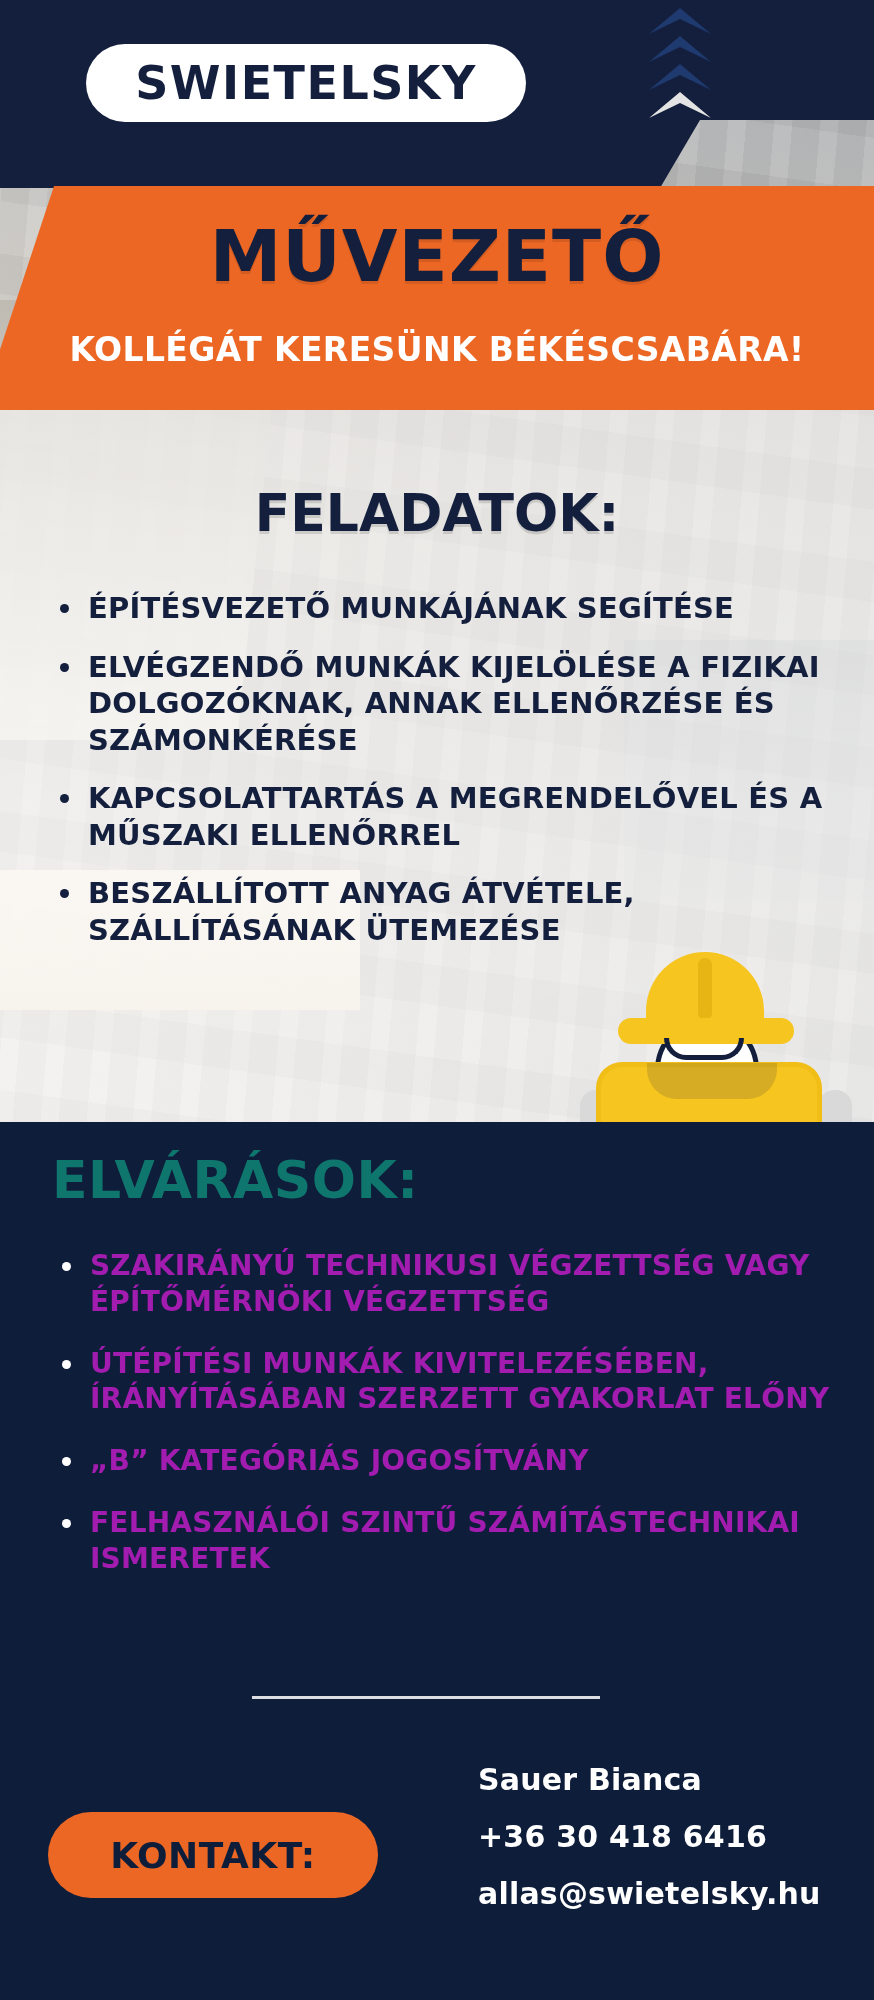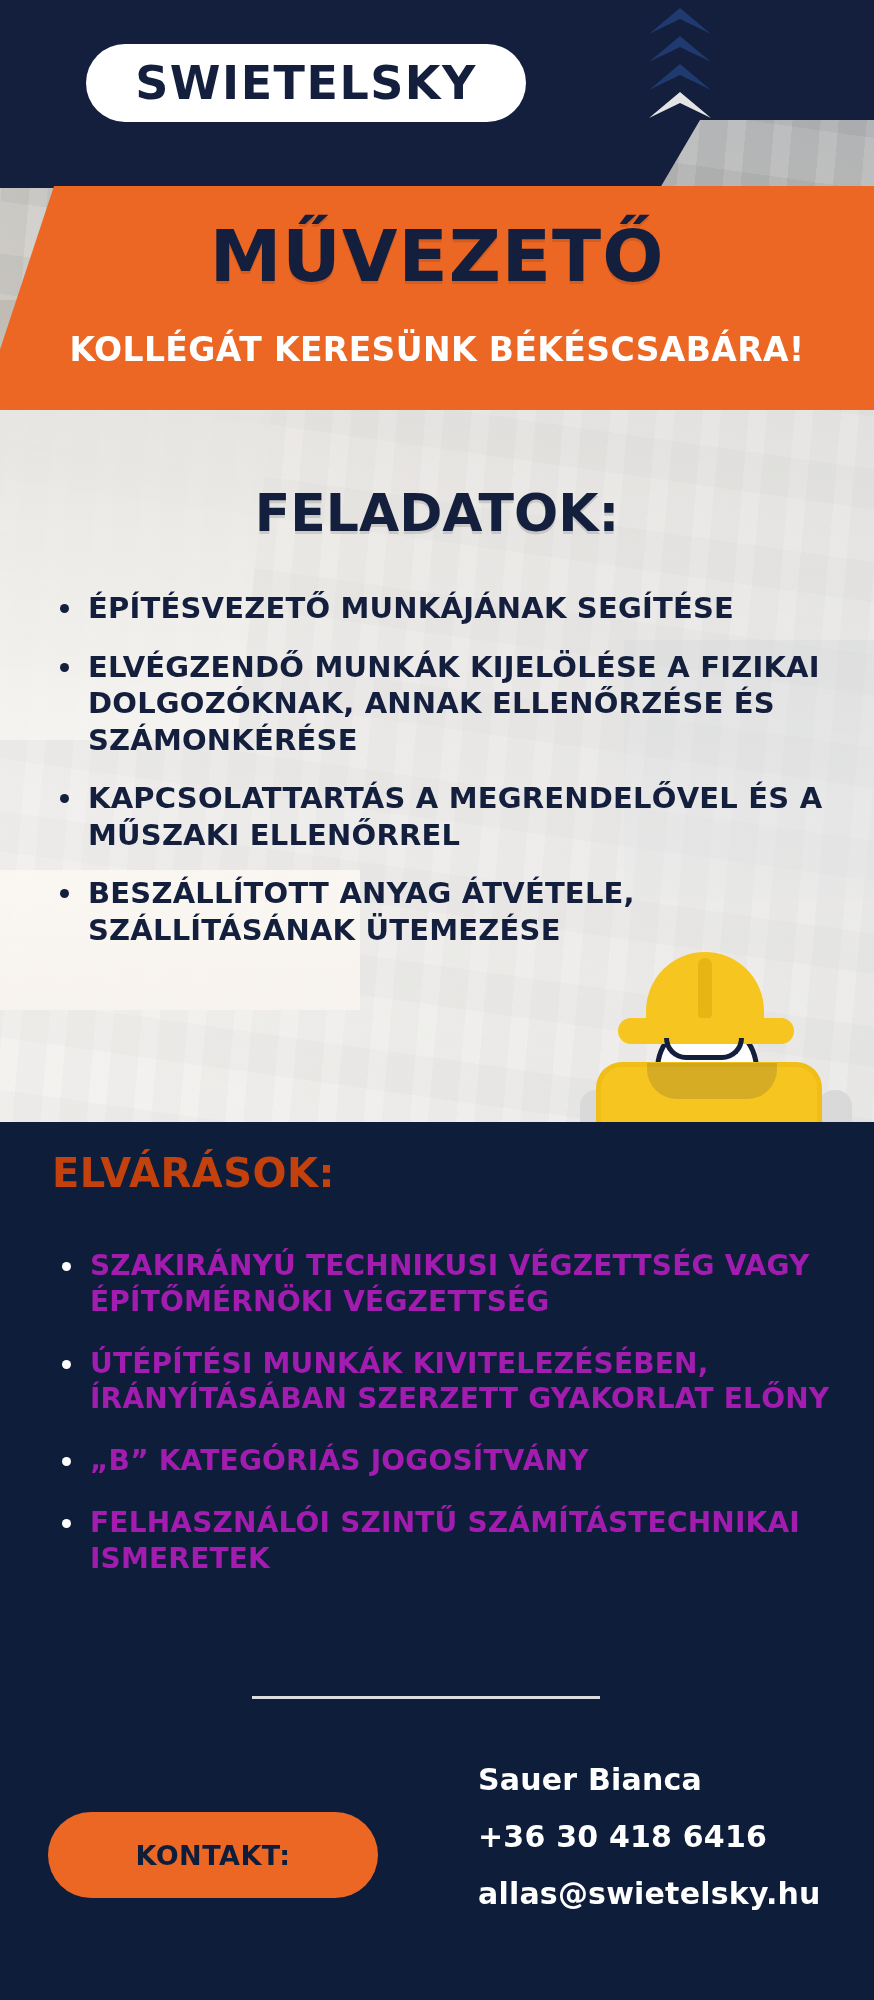--- a/index.html
+++ b/index.html
@@ -256,22 +256,22 @@
     position: absolute;
     left: 0; top: 1122px;
     width: 874px; height: 878px;
     background: #0e1d3a;
   }
   .req-heading {
     position: absolute;
     left: 52px; top: 1150px;
     font-family: "DejaVu Sans", sans-serif;
     font-weight: 700;
-    font-size: 40px;
-    color: #c2410c;
+    font-size: 52px;
+    color: #0f766e;
     letter-spacing: 0.5px;
   }
   .req-list {
     position: absolute;
     left: 56px; top: 1248px;
     width: 790px;
     list-style: none;
   }
   .req-list li {
     position: relative;
@@ -308,21 +308,21 @@
     width: 330px; height: 86px;
     border-radius: 46px;
     background: #ec6724;
     display: flex;
     align-items: center;
     justify-content: center;
   }
   .kontakt-pill span {
     font-family: "DejaVu Sans", sans-serif;
     font-weight: 700;
-    font-size: 27px;
+    font-size: 36px;
     color: #0e1d3a;
     letter-spacing: 0.5px;
   }
   .contact-lines {
     position: absolute;
     left: 478px; top: 1762px;
     width: 380px;
   }
   .contact-lines div {
     font-family: "DejaVu Sans", sans-serif;

